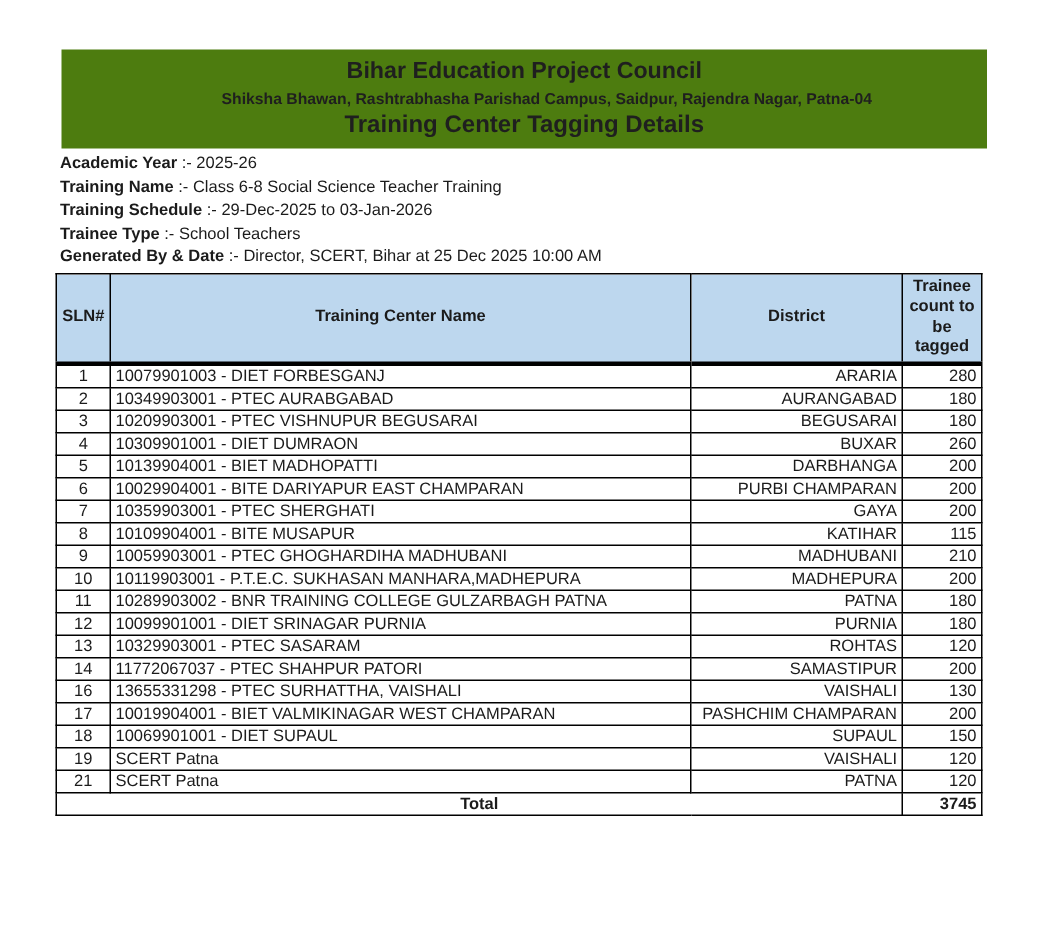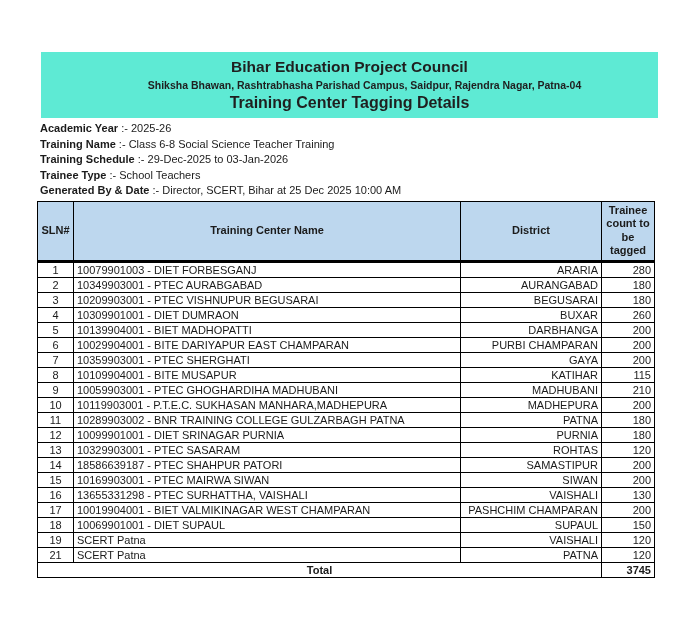--- a/index.html
+++ b/index.html
@@ -8,22 +8,22 @@
   }
   body {
     width: 696px;
     height: 628px;
     background: #ffffff;
     font-family: "Liberation Sans", sans-serif;
     color: #1b1b1b;
     overflow: hidden;
   }
   .banner {
-    margin: 52px 38px 0 41px;
-    background: #5eead4;
+    margin: 33px 38px 0 41px;
+    background: #4d7c0f;
     text-align: center;
     padding: 4px 0 6px 0;
   }
   .banner .title {
     font-size: 15.5px;
     font-weight: bold;
     line-height: 22px;
     color: #1f1f1f;
   }
   .banner .address {
@@ -216,28 +216,22 @@
           <td class="c3">180</td>
         </tr>
         <tr>
           <td class="c0">13</td>
           <td class="c1">10329903001 - PTEC SASARAM</td>
           <td class="c2">ROHTAS</td>
           <td class="c3">120</td>
         </tr>
         <tr>
           <td class="c0">14</td>
-          <td class="c1">18586639187 - PTEC SHAHPUR PATORI</td>
+          <td class="c1">11772067037 - PTEC SHAHPUR PATORI</td>
           <td class="c2">SAMASTIPUR</td>
-          <td class="c3">200</td>
-        </tr>
-        <tr>
-          <td class="c0">15</td>
-          <td class="c1">10169903001 - PTEC MAIRWA SIWAN</td>
-          <td class="c2">SIWAN</td>
           <td class="c3">200</td>
         </tr>
         <tr>
           <td class="c0">16</td>
           <td class="c1">13655331298 - PTEC SURHATTHA, VAISHALI</td>
           <td class="c2">VAISHALI</td>
           <td class="c3">130</td>
         </tr>
         <tr>
           <td class="c0">17</td>

